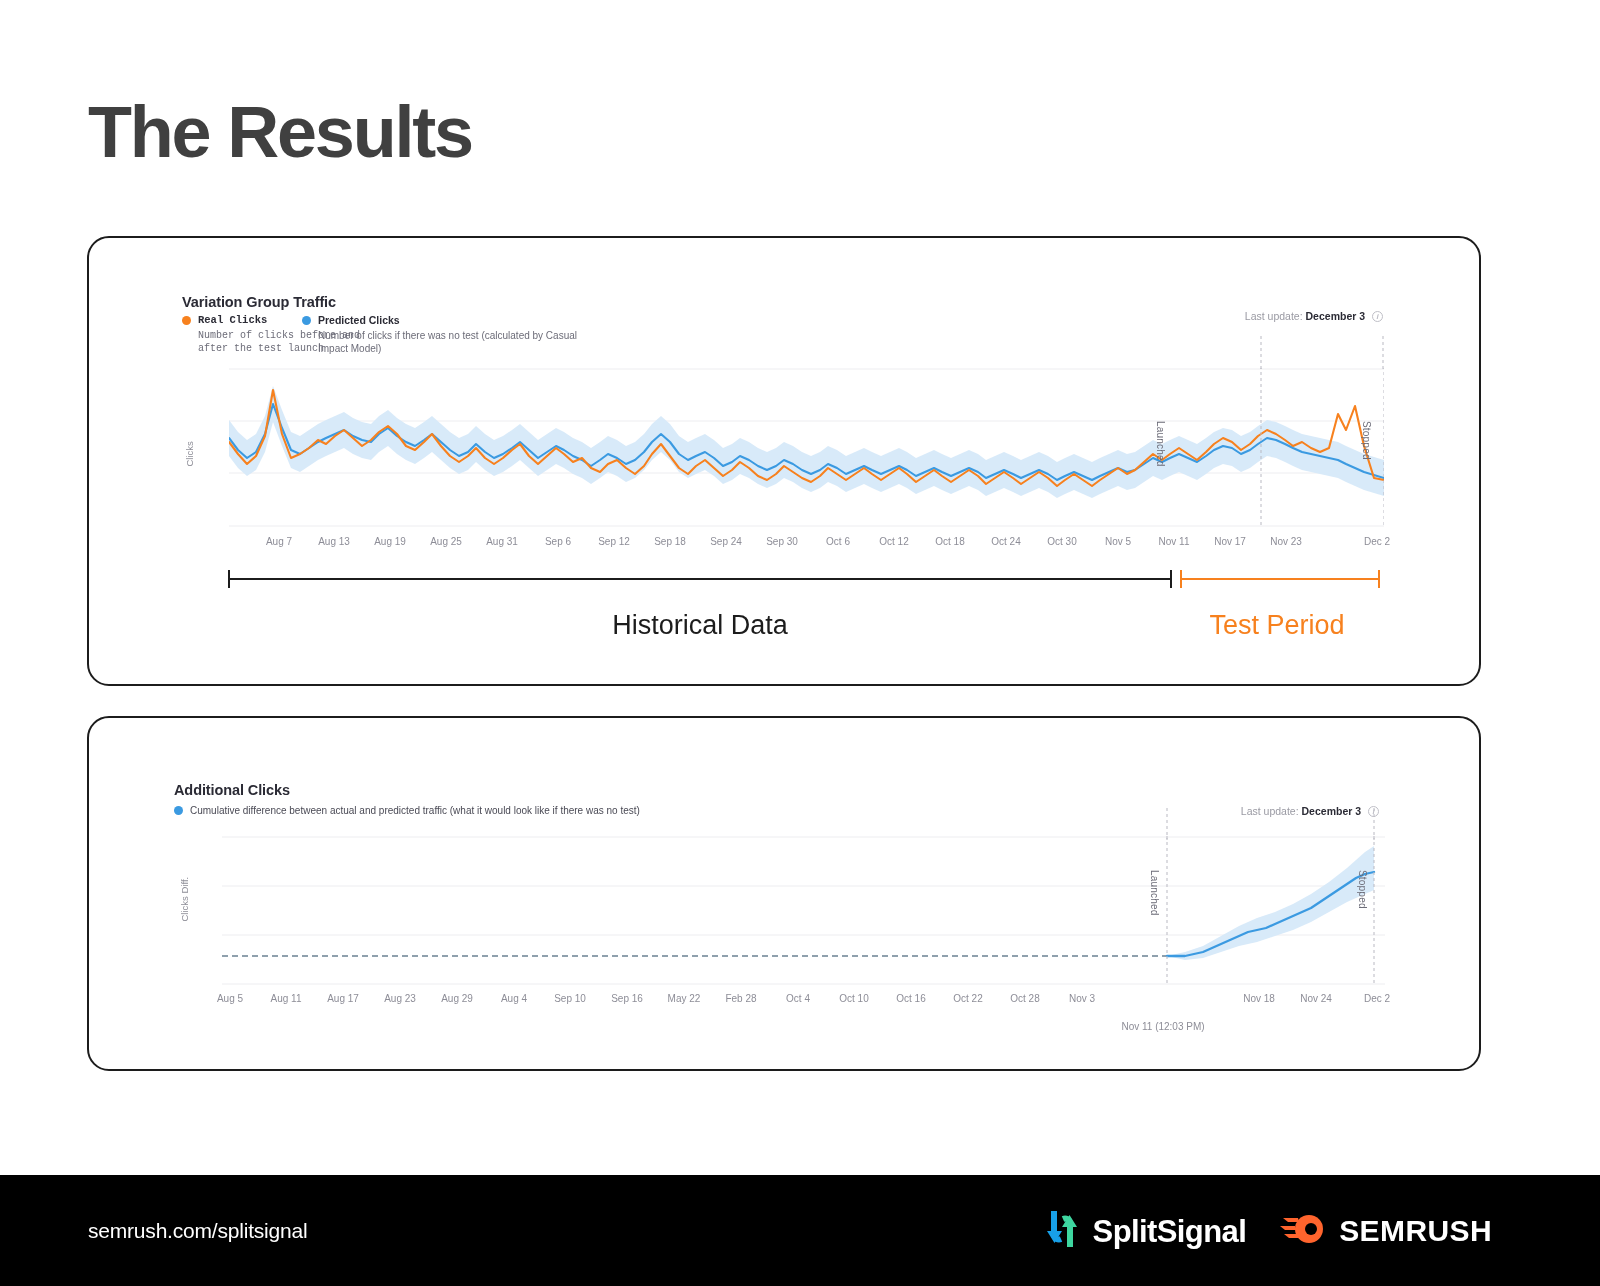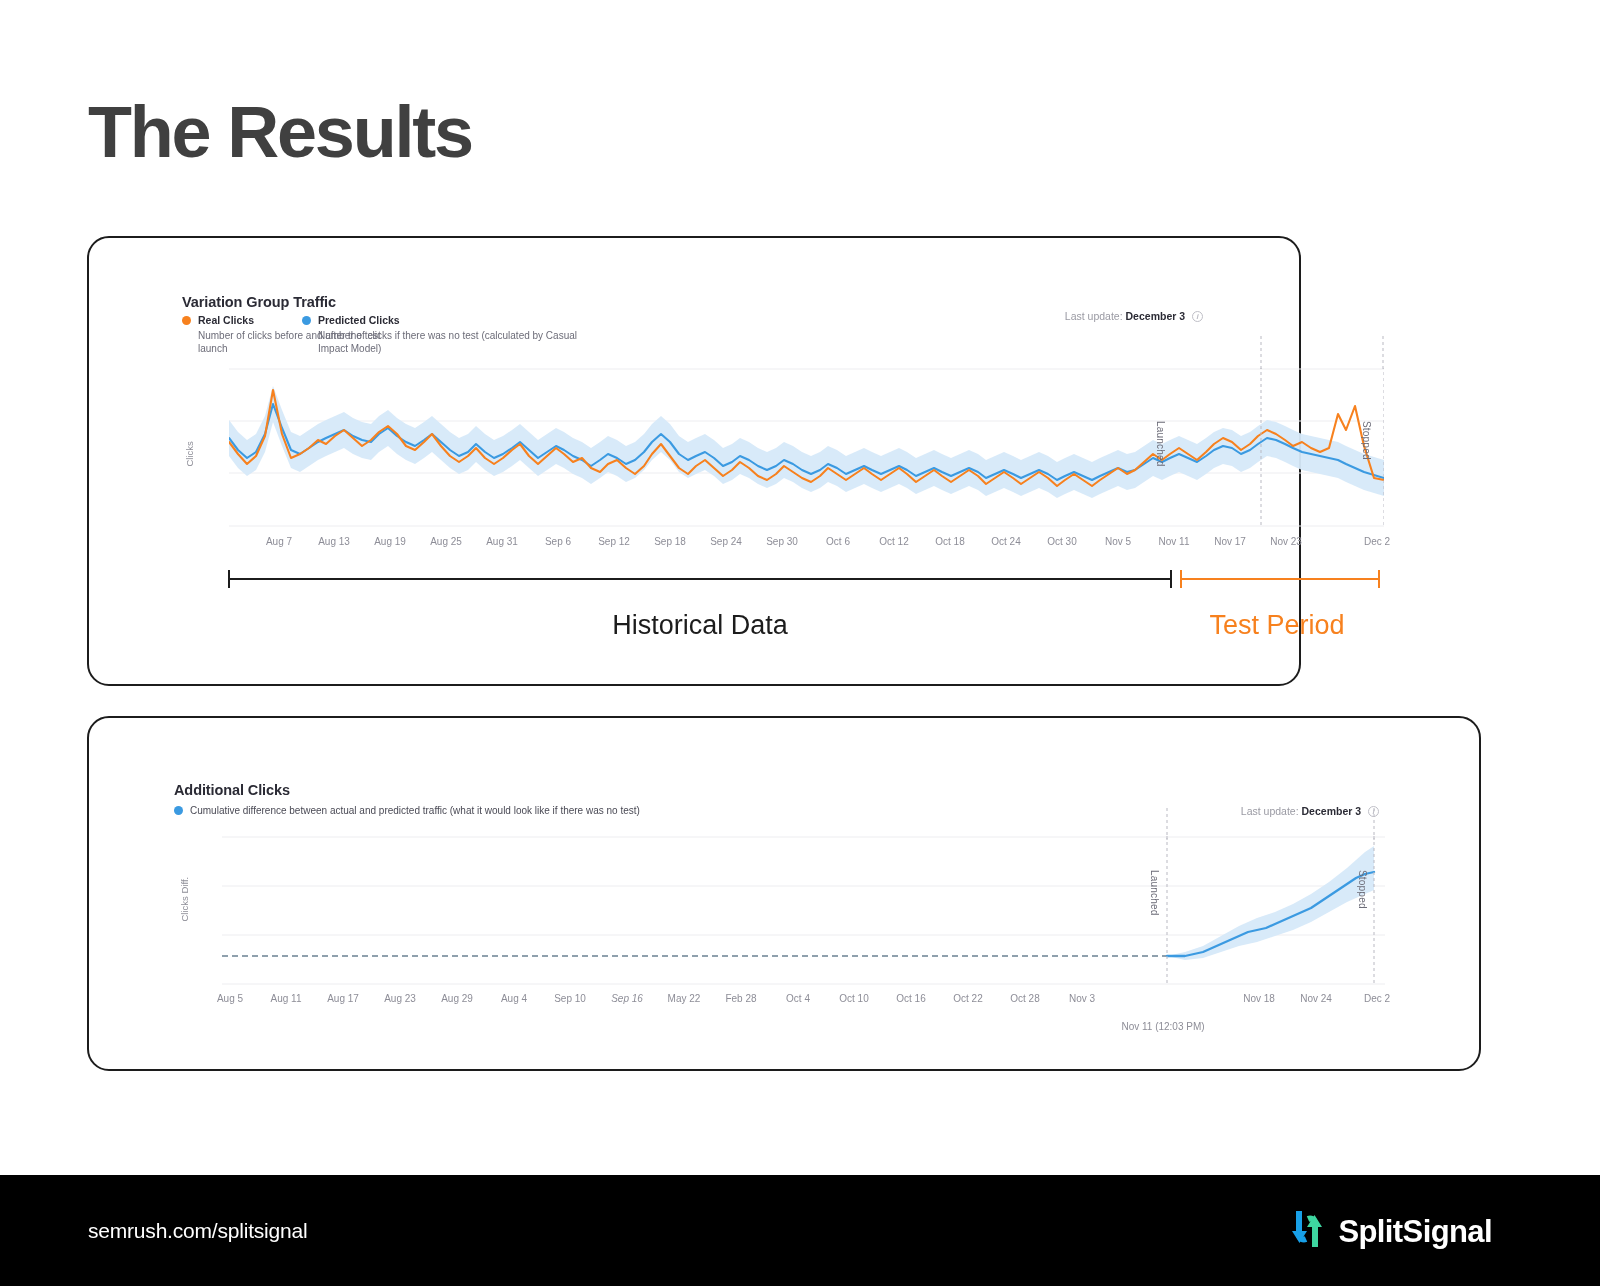--- a/index.html
+++ b/index.html
@@ -31,21 +31,21 @@
     line-height: 1;
   }
 
   
   .card {
     position: absolute;
     border: 2px solid #1c1c1c;
     border-radius: 22px;
     background: #ffffff;
   }
-  #card-traffic { left: 87px; top: 236px; width: 1214px; height: 450px; }
+  #card-traffic { left: 87px; top: 236px; width: 1394px; height: 450px; }
   #card-additional { left: 87px; top: 716px; width: 1394px; height: 355px; }
 
   
   .panel-title {
     position: absolute;
     font-size: 14.5px;
     font-weight: bold;
     color: #2b2b35;
     letter-spacing: -0.1px;
   }
@@ -181,21 +181,21 @@
   <div class="card" id="card-traffic">
 
     <div class="panel-title" style="left:93px; top:56px;">Variation Group Traffic</div>
 
     <div class="last-update" style="right:96px; top:72px;">
       <span>Last update:</span>
       <b>December 3</b>
       <span class="info-icon">i</span>
     </div>
 
-    <div class="legend-item" style="left:93px; top:76px;">
+    <div class="legend-item" style="left:93px; top:76px;font-family:Liberation Mono, monospace;">
       <div class="legend-head">
         <span class="legend-dot orange"></span>
         <span class="legend-label">Real Clicks</span>
       </div>
       <div class="legend-desc">Number of clicks before and after the test launch</div>
     </div>
 
     <div class="legend-item" style="left:213px; top:76px;">
       <div class="legend-head">
         <span class="legend-dot blue"></span>
@@ -373,21 +373,21 @@
     <div class="vlabel" style="left:1268px; top:152px;">Stopped</div>
 
     <div style="position:absolute; left:133px; top:275px; width:1163px; height:16px;">
       <div class="xtick" style="left:8px;">Aug 5</div>
       <div class="xtick" style="left:64px;">Aug 11</div>
       <div class="xtick" style="left:121px;">Aug 17</div>
       <div class="xtick" style="left:178px;">Aug 23</div>
       <div class="xtick" style="left:235px;">Aug 29</div>
       <div class="xtick" style="left:292px;">Aug 4</div>
       <div class="xtick" style="left:348px;">Sep 10</div>
-      <div class="xtick" style="left:405px;font-style:italic;">Sep 16</div>
+      <div class="xtick" style="left:405px;">Sep 16</div>
       <div class="xtick" style="left:462px;">May 22</div>
       <div class="xtick" style="left:519px;">Feb 28</div>
       <div class="xtick" style="left:576px;">Oct 4</div>
       <div class="xtick" style="left:632px;">Oct 10</div>
       <div class="xtick" style="left:689px;">Oct 16</div>
       <div class="xtick" style="left:746px;">Oct 22</div>
       <div class="xtick" style="left:803px;">Oct 28</div>
       <div class="xtick" style="left:860px;">Nov 3</div>
       <div class="xtick" style="left:941px;margin-top:28px;">Nov 11 (12:03 PM)</div>
       <div class="xtick" style="left:1037px;">Nov 18</div>
@@ -406,17 +406,29 @@
           <svg width="40" height="44" viewBox="0 0 40 44">
             <path d="M12 4 L12 28 A5 5 0 0 0 19 32" fill="none" stroke="#18a0e8" stroke-width="6" stroke-linecap="butt"></path>
             <path d="M5 24 L12.5 36 L20 24 Z" fill="#18a0e8"></path>
             <path d="M28 40 L28 16 A5 5 0 0 0 21 12" fill="none" stroke="#3ed6a0" stroke-width="6" stroke-linecap="butt"></path>
             <path d="M20 20 L27.5 8 L35 20 Z" fill="#3ed6a0"></path>
           </svg>
         </span>
         <span class="brand-name">SplitSignal</span>
       </div>
 
+      <div class="brand">
+        <span>
+          <svg width="48" height="40" viewBox="0 0 48 40">
+            <circle cx="29" cy="20" r="14" fill="#ff642d"></circle>
+            <circle cx="31" cy="20" r="6" fill="#000000"></circle>
+            <path d="M18 9 L3 9 L8 13 L19 13 Z" fill="#ff642d"></path>
+            <path d="M15 17 L0 17 L5 21 L16 21 Z" fill="#ff642d"></path>
+            <path d="M18 25 L4 25 L9 29 L20 29 Z" fill="#ff642d"></path>
+          </svg>
+        </span>
+        <span class="brand-name semrush">SEMRUSH</span>
+      </div>
 
     </div>
   </div>
 
 </div>
 
 </body></html>

